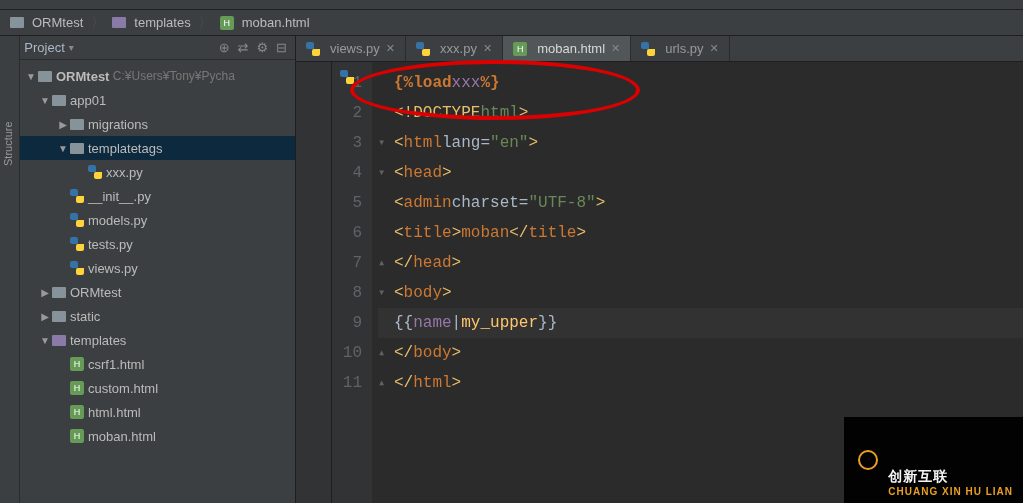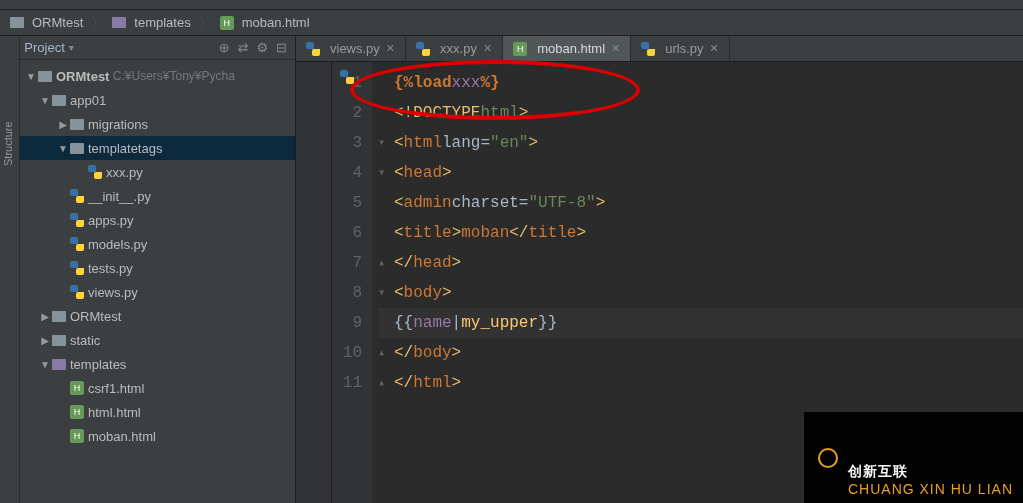--- a/index.html
+++ b/index.html
@@ -43,21 +43,21 @@
 .tk-ident { color:#cc7832; }
 .tk-var { color:#9876aa; }
 .tk-fn { color:#ffc66d; }
 .tk-txt { color:#a9b7c6; }
 .tk-ws { }
 .ellipse { position:absolute; border:4px solid #d00; border-radius:50%; width:290px; height:60px; left:350px; top:60px; z-index:5; pointer-events:none; }
 .watermark { position:absolute; right:0; bottom:0; background:#000; color:#fff; padding:6px 10px; display:flex; align-items:center; gap:6px; opacity:0.95; }
 .watermark .logo { width:28px; height:28px; border-radius:4px; background:#000; position:relative; }
 .watermark .logo::before { content:""; position:absolute; inset:4px; border:2px solid #f5a623; border-radius:50%; }
 .watermark .cn { font-size:14px; font-weight:bold; letter-spacing:1px;margin-top:45px; }
-.watermark .py { font-size:14px; color:#f5a623; letter-spacing:1px; }
+.watermark .py { font-size:10px; color:#f5a623; letter-spacing:1px;font-weight:bold; }
 .icon-py { display:inline-block; width:14px; height:14px; margin-right:4px; position:relative; }
 .icon-py::before { content:""; position:absolute; width:8px; height:7px; background:#3572a5; top:0; left:0; border-radius:2px 2px 0 2px; }
 .icon-py::after { content:""; position:absolute; width:8px; height:7px; background:#ffd43b; bottom:0; right:0; border-radius:2px 0 2px 2px; }
 .icon-html { display:inline-block; width:14px; height:14px; margin-right:4px; background:#659a57; border-radius:2px; position:relative; }
 .icon-html::after { content:"H"; position:absolute; inset:0; font-size:9px; color:#fff; text-align:center; line-height:14px; font-family:Arial; }
 .icon-dir { display:inline-block; width:14px; height:11px; margin-right:4px; background:#87939a; border-radius:1px; }
 .icon-pkg { display:inline-block; width:14px; height:11px; margin-right:4px; background:#8a7aa8; border-radius:1px; }
 .gutter-icon { position:absolute; left:44px; top:8px; width:18px; height:18px; }
 .gutter-icon span { display:inline-block; }
 </style>
@@ -130,25 +130,20 @@
           <span class="file-txt">xxx.py</span>
         </div>
         <div class="tree-row indent-2">
           <span class="tree-arrow"></span>
           <span class="icon-py"></span>
           <span class="file-txt">__init__.py</span>
         </div>
         <div class="tree-row indent-2">
           <span class="tree-arrow"></span>
           <span class="icon-py"></span>
-          <span class="file-txt">apps.py</span>
-        </div>
-        <div class="tree-row indent-2">
-          <span class="tree-arrow"></span>
-          <span class="icon-py"></span>
           <span class="file-txt">models.py</span>
         </div>
         <div class="tree-row indent-2">
           <span class="tree-arrow"></span>
           <span class="icon-py"></span>
           <span class="file-txt">tests.py</span>
         </div>
         <div class="tree-row indent-2">
           <span class="tree-arrow"></span>
           <span class="icon-py"></span>
@@ -166,20 +161,25 @@
         </div>
         <div class="tree-row indent-1">
           <span class="tree-arrow">▼</span>
           <span class="icon-pkg"></span>
           <span class="file-txt">templates</span>
         </div>
         <div class="tree-row indent-2">
           <span class="tree-arrow"></span>
           <span class="icon-html"></span>
           <span class="file-txt">csrf1.html</span>
+        </div>
+        <div class="tree-row indent-2">
+          <span class="tree-arrow"></span>
+          <span class="icon-html"></span>
+          <span class="file-txt">custom.html</span>
         </div>
         <div class="tree-row indent-2">
           <span class="tree-arrow"></span>
           <span class="icon-html"></span>
           <span class="file-txt">html.html</span>
         </div>
         <div class="tree-row indent-2">
           <span class="tree-arrow"></span>
           <span class="icon-html"></span>
           <span class="file-txt">moban.html</span>

